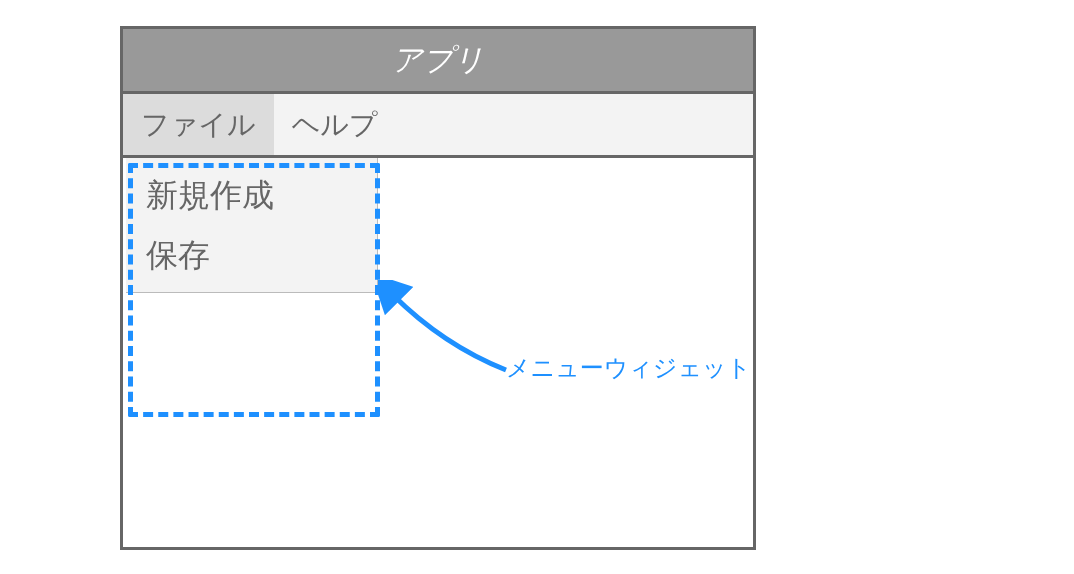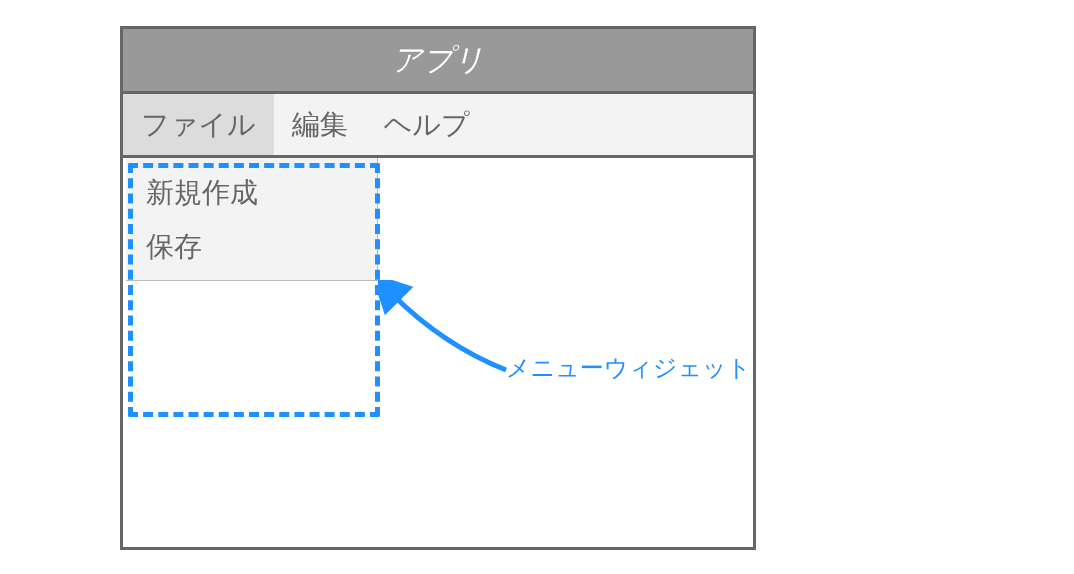--- a/index.html
+++ b/index.html
@@ -61,21 +61,21 @@
       position: absolute;
       left: 3px;
       top: 0;
       width: 252px;
       background: #f3f3f3;
       border-right: 1px solid #bbb;
       border-bottom: 1px solid #bbb;
       padding: 8px 0 6px 0;
     }
     .dropdown-item {
-      font-size: 28px;
+      font-size: 32px;
       color: #666;
       padding: 8px 20px;
       cursor: pointer;
     }
     
     .annotation-box {
       position: absolute;
       pointer-events: none;
       left: 128px;
       top: 163px;
@@ -105,23 +105,20 @@
 
 <div class="window">
   <div class="titlebar">
     <span>アプリ</span>
   </div>
   <div class="menubar">
     <div class="menu-item active">
       <span>ファイル</span>
     </div>
     <div class="menu-item">
-      <span>編集</span>
-    </div>
-    <div class="menu-item">
       <span>ヘルプ</span>
     </div>
   </div>
   <div class="content-area">
     <div class="dropdown">
       <div class="dropdown-item">
         <span>新規作成</span>
       </div>
       <div class="dropdown-item">
         <span>保存</span>

